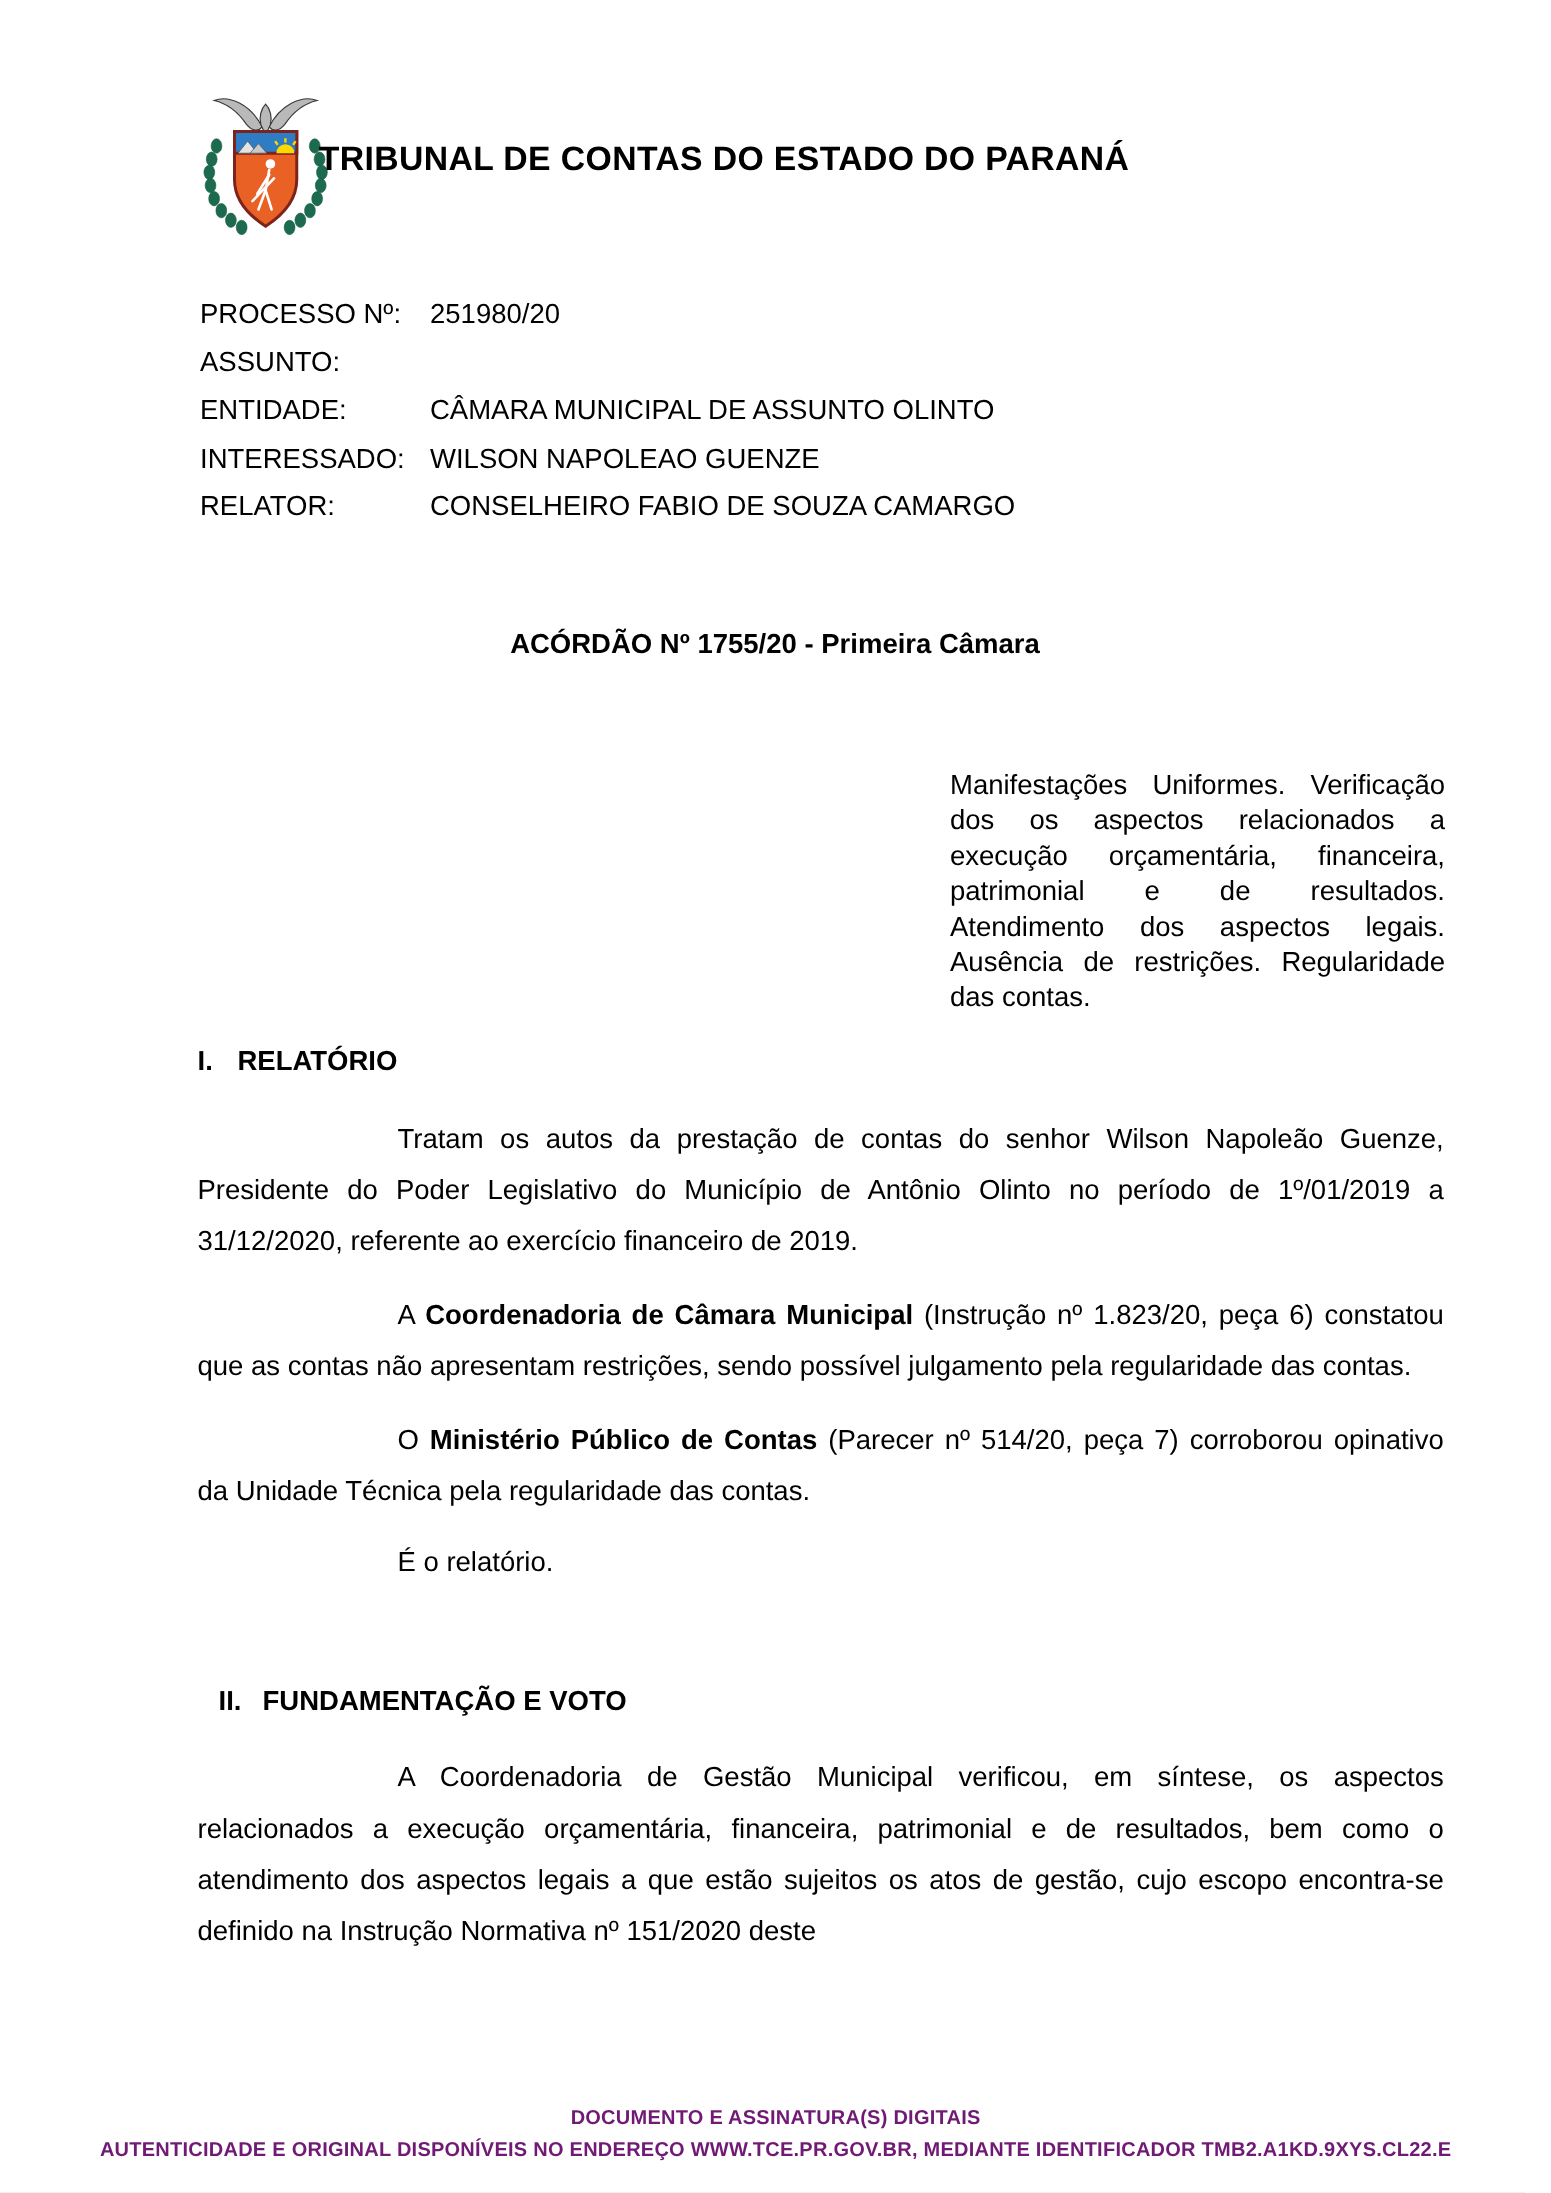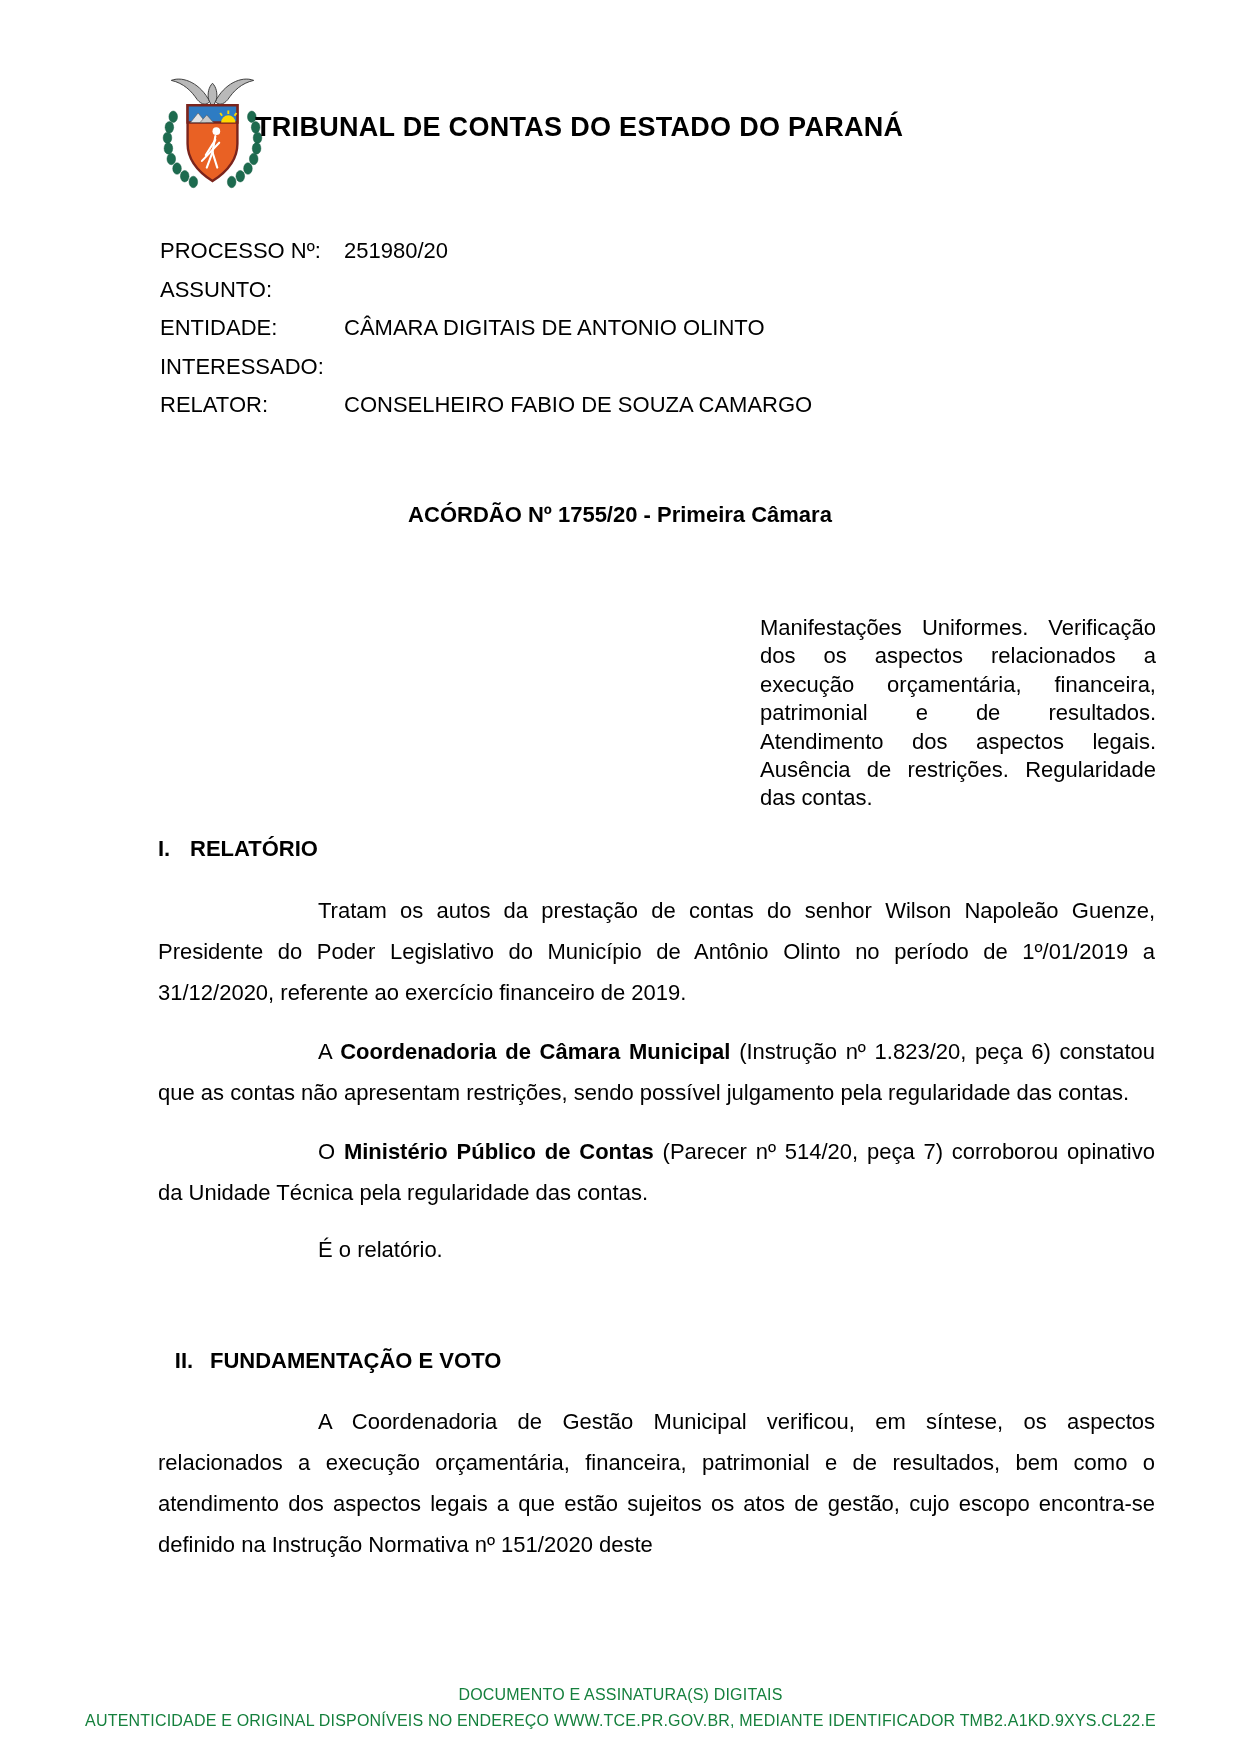--- a/index.html
+++ b/index.html
@@ -98,23 +98,23 @@
   .p-after-h2 { margin-top: 20px !important; }
 
   
   .footer {
     position: absolute;
     left: 0;
     right: 0;
     top: 1682px;
     text-align: center;
     font-size: 16px;
-    font-weight: normal;
+    font-weight: bold;
     line-height: 26px;
-    color: #15803d;
+    color: #701a75;
     letter-spacing: 0.2px;
   }
 </style>
 </head>
 <body>
 
 <div class="page">
 
   <div class="logo">
     <svg viewBox="0 0 120 130" width="115" height="126" aria-hidden="true">
@@ -172,24 +172,25 @@
   <div class="meta">
     <div class="meta-row">
       <span class="meta-label">PROCESSO Nº:</span>
       <span class="meta-value">251980/20</span>
     </div>
     <div class="meta-row">
       <span class="meta-label">ASSUNTO:</span>
     </div>
     <div class="meta-row">
       <span class="meta-label">ENTIDADE:</span>
-      <span class="meta-value">CÂMARA DIGITAIS DE ANTONIO OLINTO</span>
+      <span class="meta-value">CÂMARA MUNICIPAL DE ASSUNTO OLINTO</span>
     </div>
     <div class="meta-row">
       <span class="meta-label">INTERESSADO:</span>
+      <span class="meta-value">WILSON NAPOLEAO GUENZE</span>
     </div>
     <div class="meta-row">
       <span class="meta-label">RELATOR:</span>
       <span class="meta-value">CONSELHEIRO FABIO DE SOUZA CAMARGO</span>
     </div>
   </div>
 
   <div class="decision-title">ACÓRDÃO Nº 1755/20 - Primeira Câmara</div>
 
   <div class="summary">Manifestações Uniformes. Verificação dos os aspectos relacionados a execução orçamentária, financeira, patrimonial e de resultados. Atendimento dos aspectos legais. Ausência de restrições. Regularidade das contas.</div>

